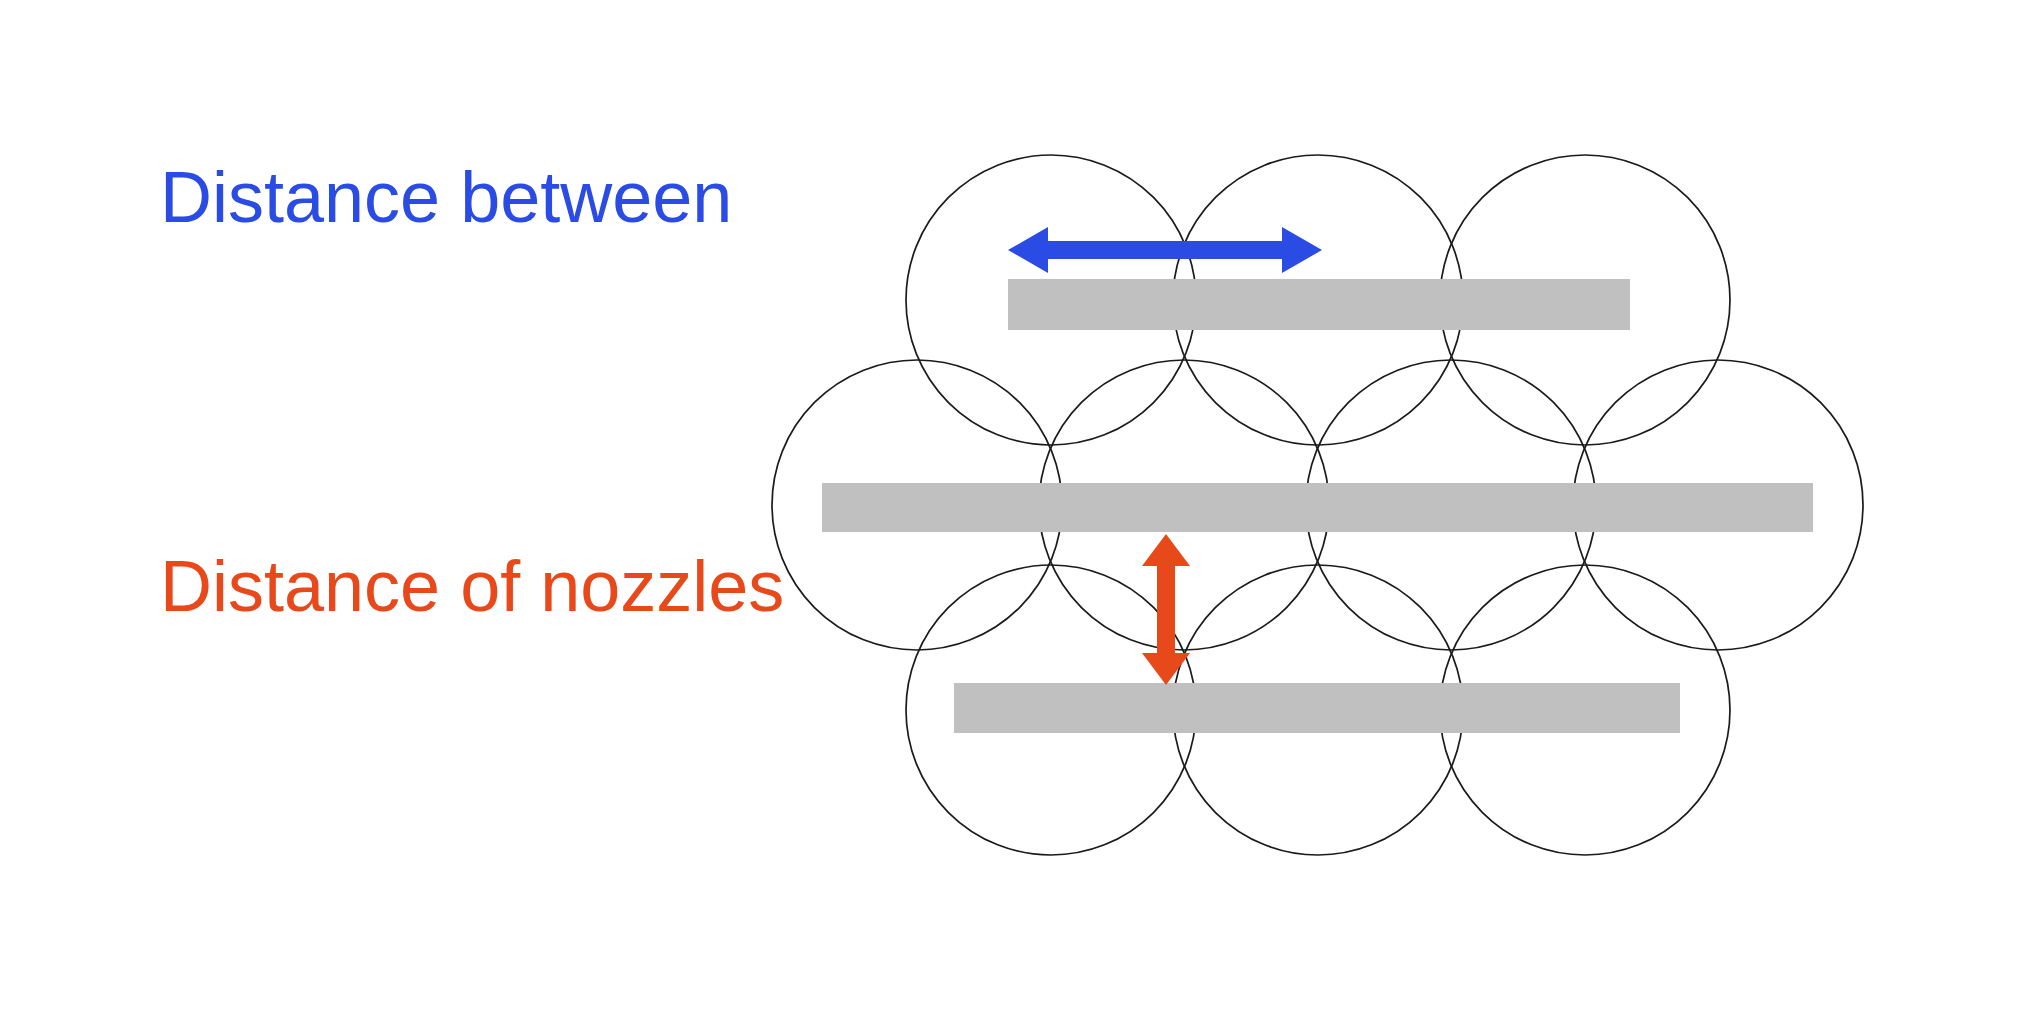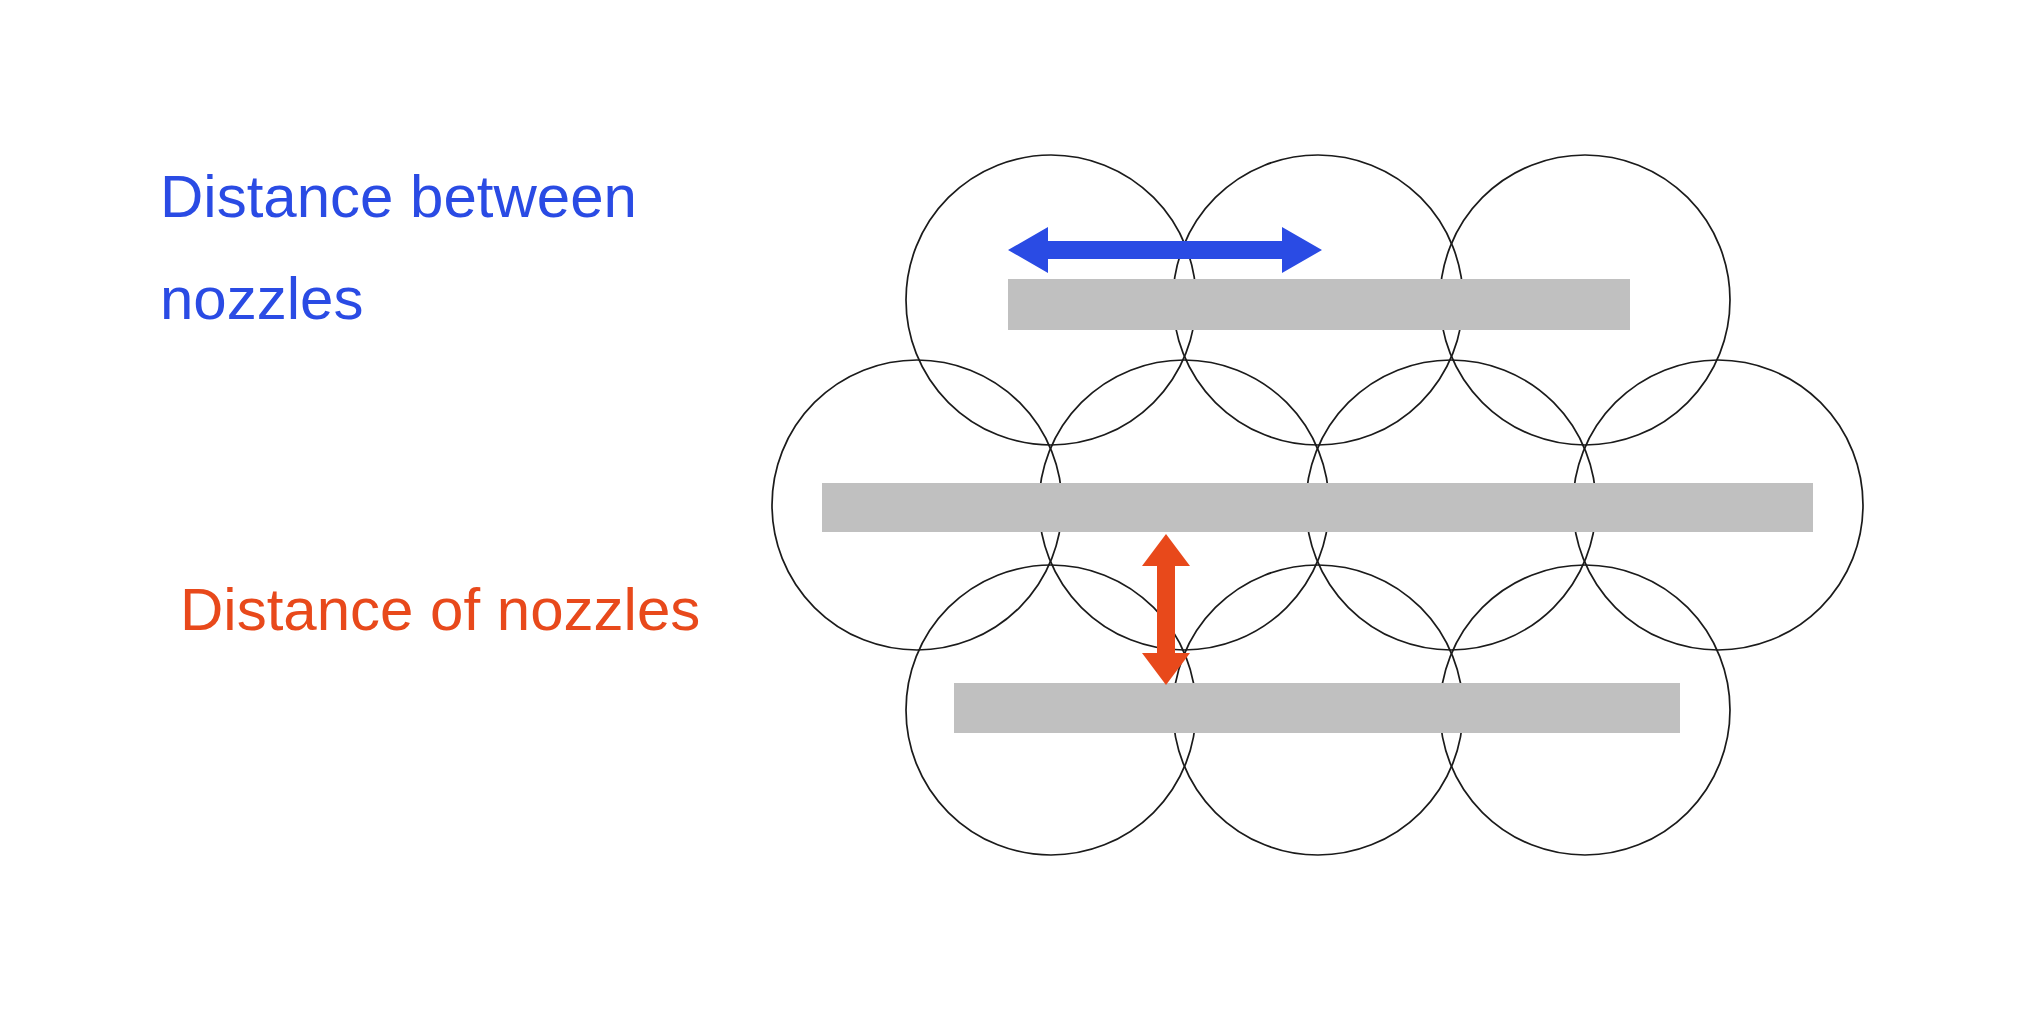--- a/index.html
+++ b/index.html
@@ -23,32 +23,32 @@
   #diagram-svg {
     position: absolute;
     left: 0;
     top: 0;
     width: 2025px;
     height: 1013px;
     display: block;
   }
   .label-block {
     position: absolute;
-    font-size: 60px;
+    font-size: 72px;
     font-weight: 400;
     letter-spacing: 0px;
     white-space: nowrap;
   }
   .label-block .line {
     display: block;
     height: 102px;
     line-height: 102px;
   }
   #label-nozzle-spacing { left: 160px; top: 146px; }
-  #label-pipe-spacing   { left: 160px; top: 559px; margin-left: 20px; }
+  #label-pipe-spacing   { left: 160px; top: 535px; }
 </style>
 </head>
 <body>
 
 <div id="stage">
 
   <svg id="diagram-svg" viewBox="0 0 2025 1013" xmlns="http://www.w3.org/2000/svg">
       <circle cx="1051" cy="300" r="145" fill="none" stroke="#1b1b1b" stroke-width="1.7"></circle>
       <circle cx="1318" cy="300" r="145" fill="none" stroke="#1b1b1b" stroke-width="1.7"></circle>
       <circle cx="1585" cy="300" r="145" fill="none" stroke="#1b1b1b" stroke-width="1.7"></circle>
@@ -61,20 +61,19 @@
       <circle cx="1585" cy="710" r="145" fill="none" stroke="#1b1b1b" stroke-width="1.7"></circle>
       <rect x="1008" y="279" width="622" height="51" fill="#c0c0c0"></rect>
       <rect x="822" y="483" width="991" height="49" fill="#c0c0c0"></rect>
       <rect x="954" y="683" width="726" height="50" fill="#c0c0c0"></rect>
       <path d="M 1008.0 250.0 L 1048.0 273.0 L 1048.0 259.0 L 1282.0 259.0 L 1282.0 273.0 L 1322.0 250.0 L 1282.0 227.0 L 1282.0 241.0 L 1048.0 241.0 L 1048.0 227.0 Z" fill="#2a4be4"></path>
       <path d="M 1166.0 534.0 L 1142.0 566.0 L 1157.0 566.0 L 1157.0 653.0 L 1142.0 653.0 L 1166.0 685.0 L 1190.0 653.0 L 1175.0 653.0 L 1175.0 566.0 L 1190.0 566.0 Z" fill="#e8491b"></path>
     </svg>
 
   <div id="label-nozzle-spacing" class="label-block" style="color: rgb(42, 75, 228);">
     <span class="line">Distance between</span>
-    <span class="line">nozzles</span>
   </div>
 
   <div id="label-pipe-spacing" class="label-block" style="color: rgb(232, 73, 27);">
     <span class="line">Distance of nozzles</span>
   </div>
 
 </div>
 
 </body></html>

